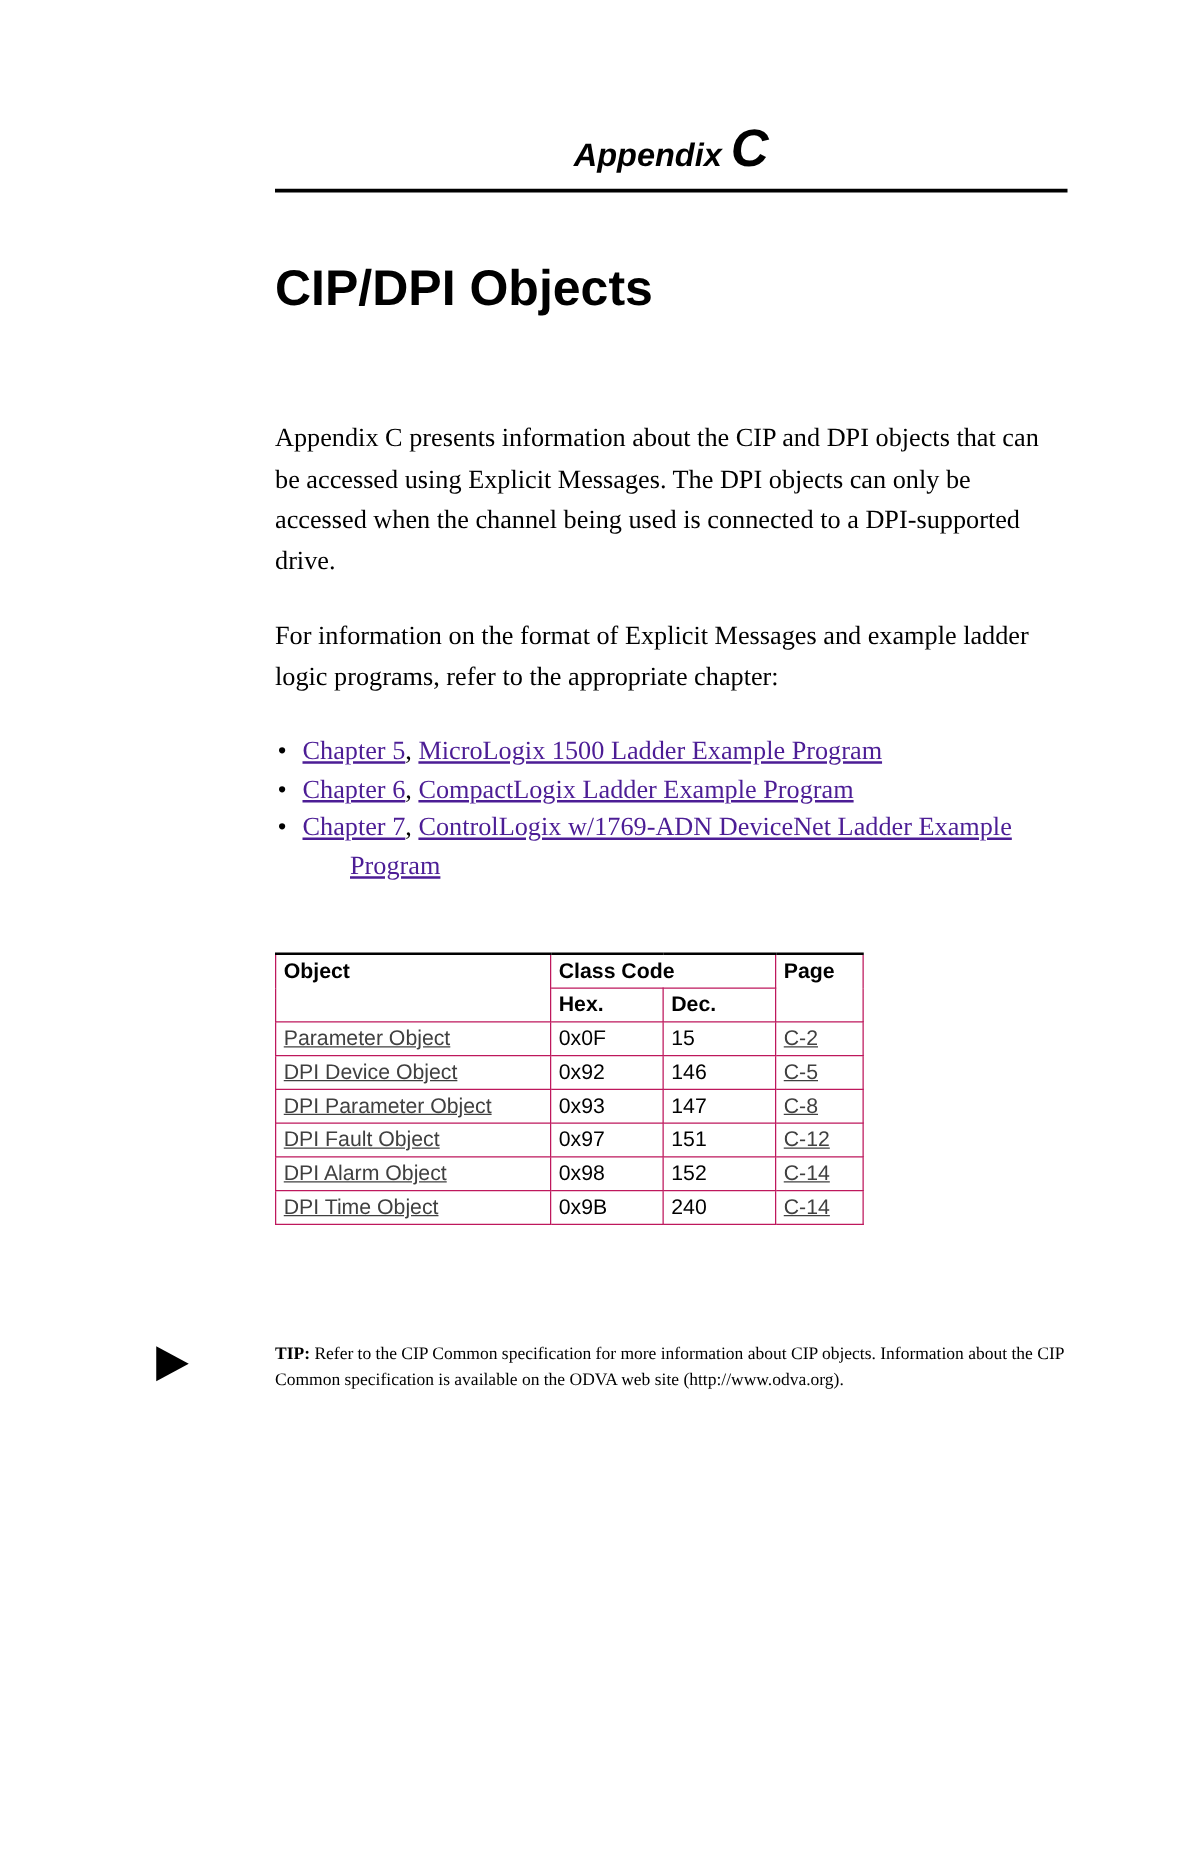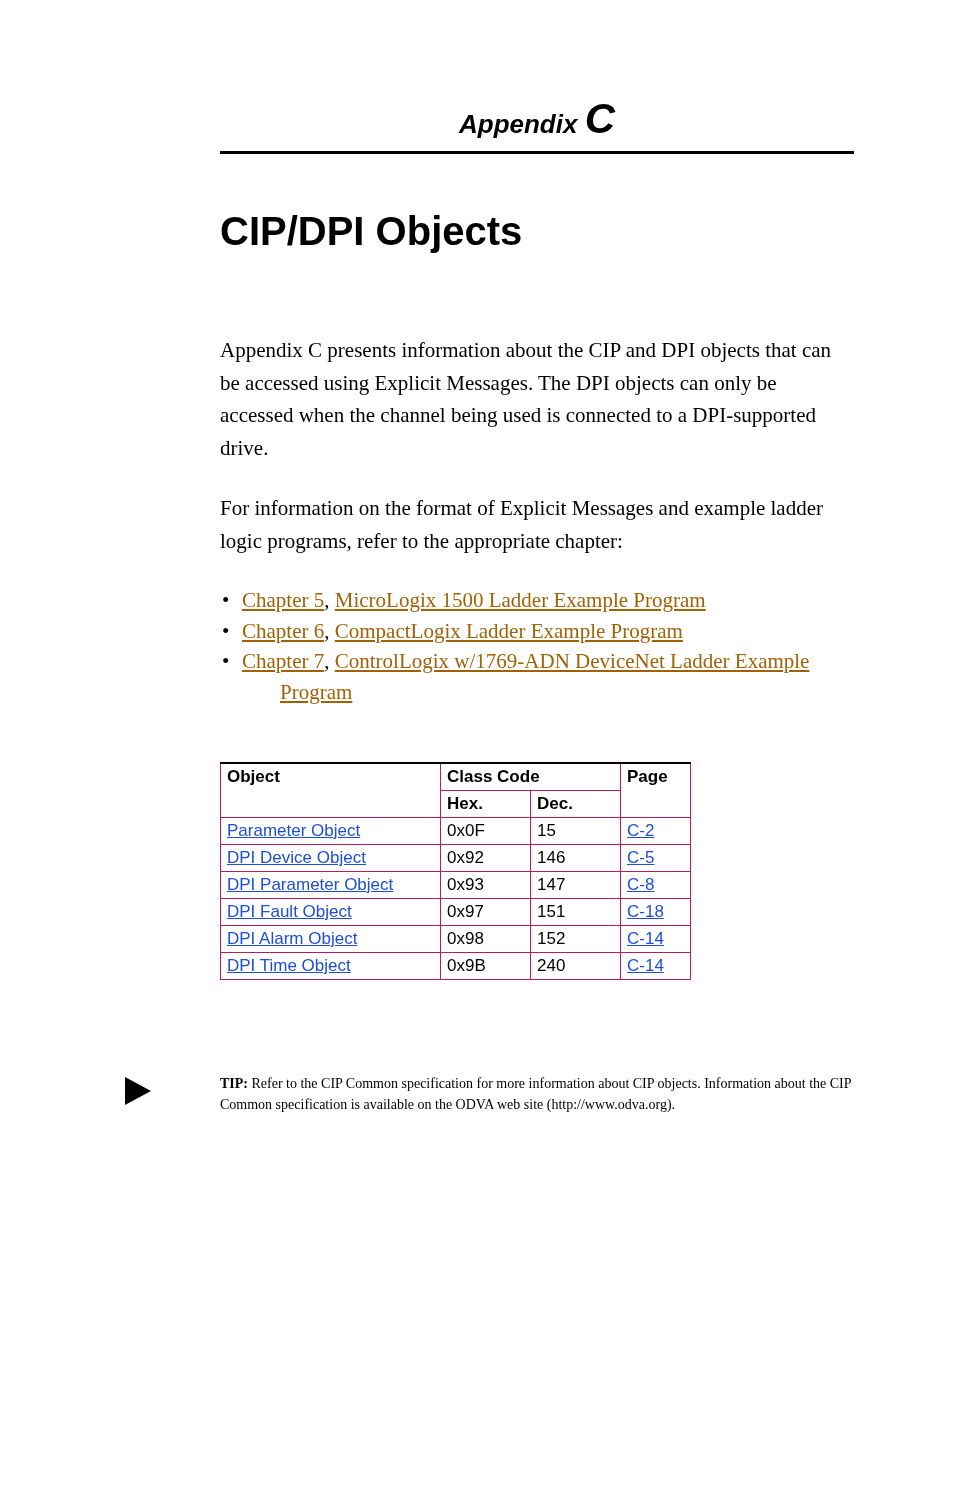--- a/index.html
+++ b/index.html
@@ -61,21 +61,21 @@
     position: absolute;
     left: 2px;
   }
   .bullet-list .indent {
     padding-left: 60px;
   }
   .bullet-list .indent::before {
     content: "";
   }
   .link {
-    color: #a16207;
+    color: #4c1d95;
     text-decoration: underline;
   }
   .obj-table {
     border-collapse: collapse;
     font-family: Arial, Helvetica, sans-serif;
     font-size: 17px;
     margin-bottom: 93px;
   }
   .obj-table th, .obj-table td {
     border: 1px solid #be185d;
@@ -86,21 +86,21 @@
     text-align: left;
     font-weight: bold;
   }
   .obj-table .colgroup-top th {
     border-top: 2px solid #000;
   }
   .col-object { width: 220px; }
   .col-hex { width: 90px; }
   .col-dec { width: 90px; }
   .col-page { width: 70px; }
-  .obj-table td .link { color: #1d4ed8; }
+  .obj-table td .link { color: #404040; }
 
   .tip-block {
     position: relative;
     font-size: 14px;
     line-height: 1.5;
   }
   .tip-tri {
     position: absolute;
     left: -95px;
     top: 4px;
@@ -175,21 +175,21 @@
       <tr>
         <td><a class="link">DPI Parameter Object</a></td>
         <td>0x93</td>
         <td>147</td>
         <td><a class="link">C-8</a></td>
       </tr>
       <tr>
         <td><a class="link">DPI Fault Object</a></td>
         <td>0x97</td>
         <td>151</td>
-        <td><a class="link">C-18</a></td>
+        <td><a class="link">C-12</a></td>
       </tr>
       <tr>
         <td><a class="link">DPI Alarm Object</a></td>
         <td>0x98</td>
         <td>152</td>
         <td><a class="link">C-14</a></td>
       </tr>
       <tr>
         <td><a class="link">DPI Time Object</a></td>
         <td>0x9B</td>

